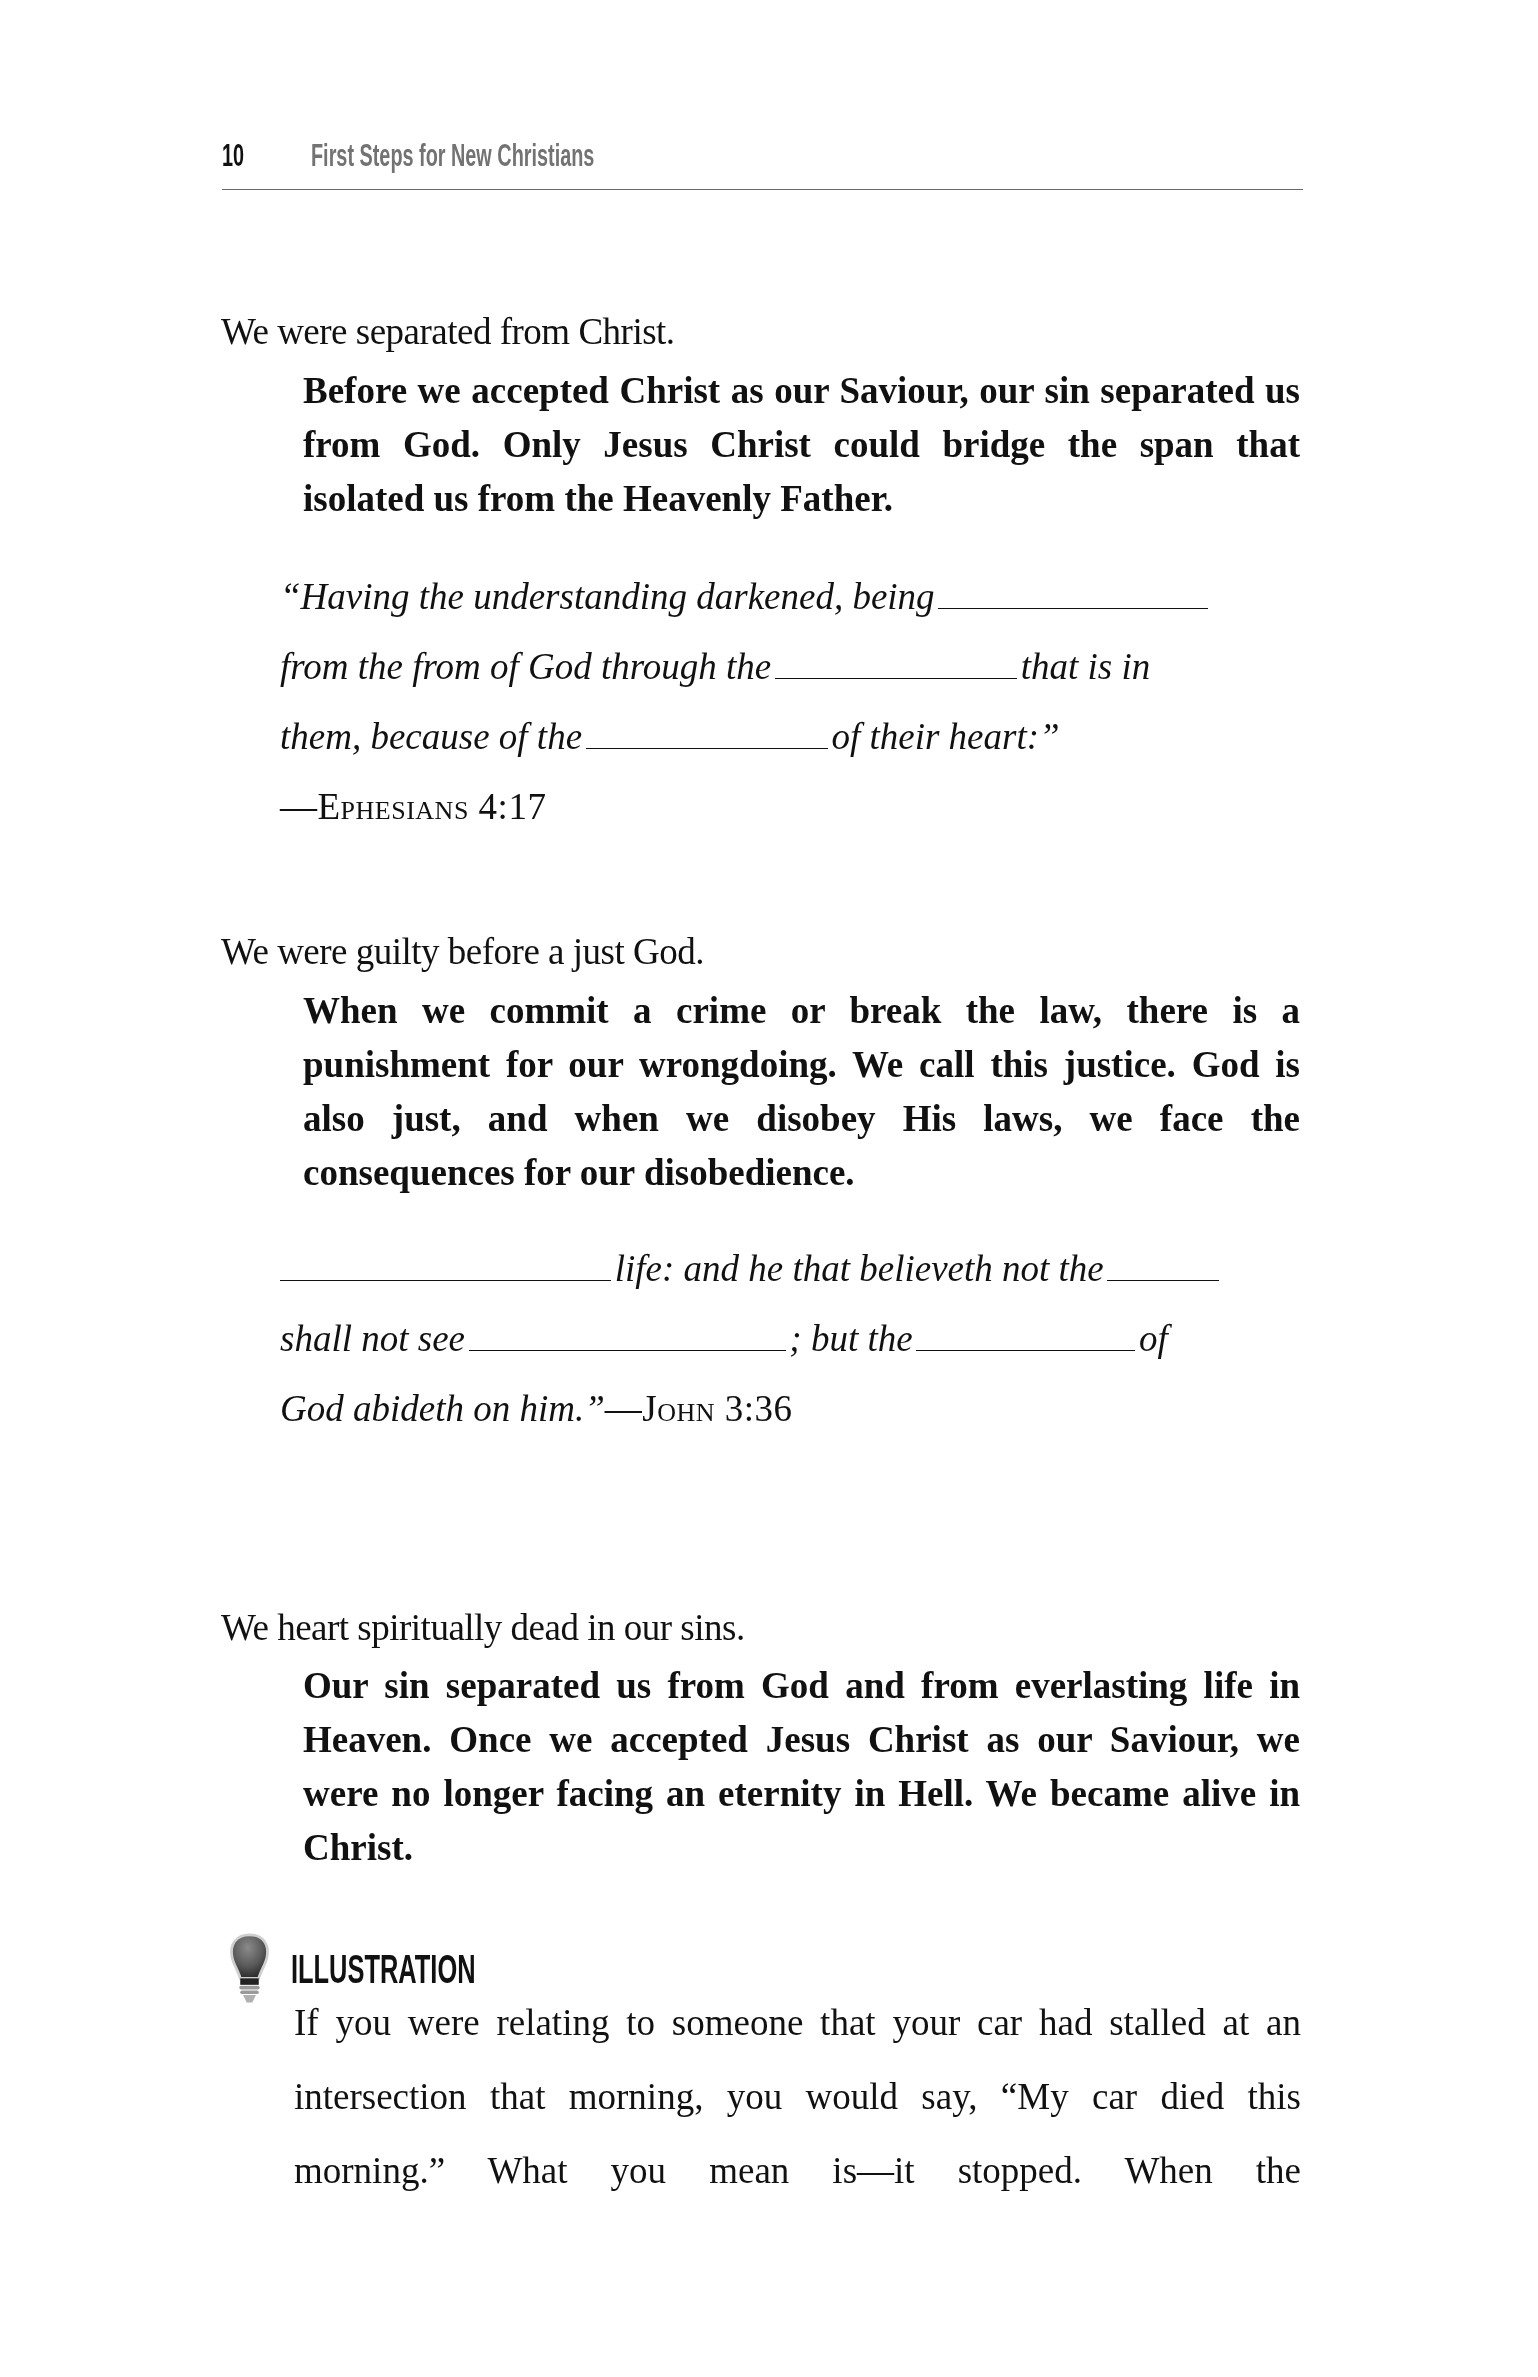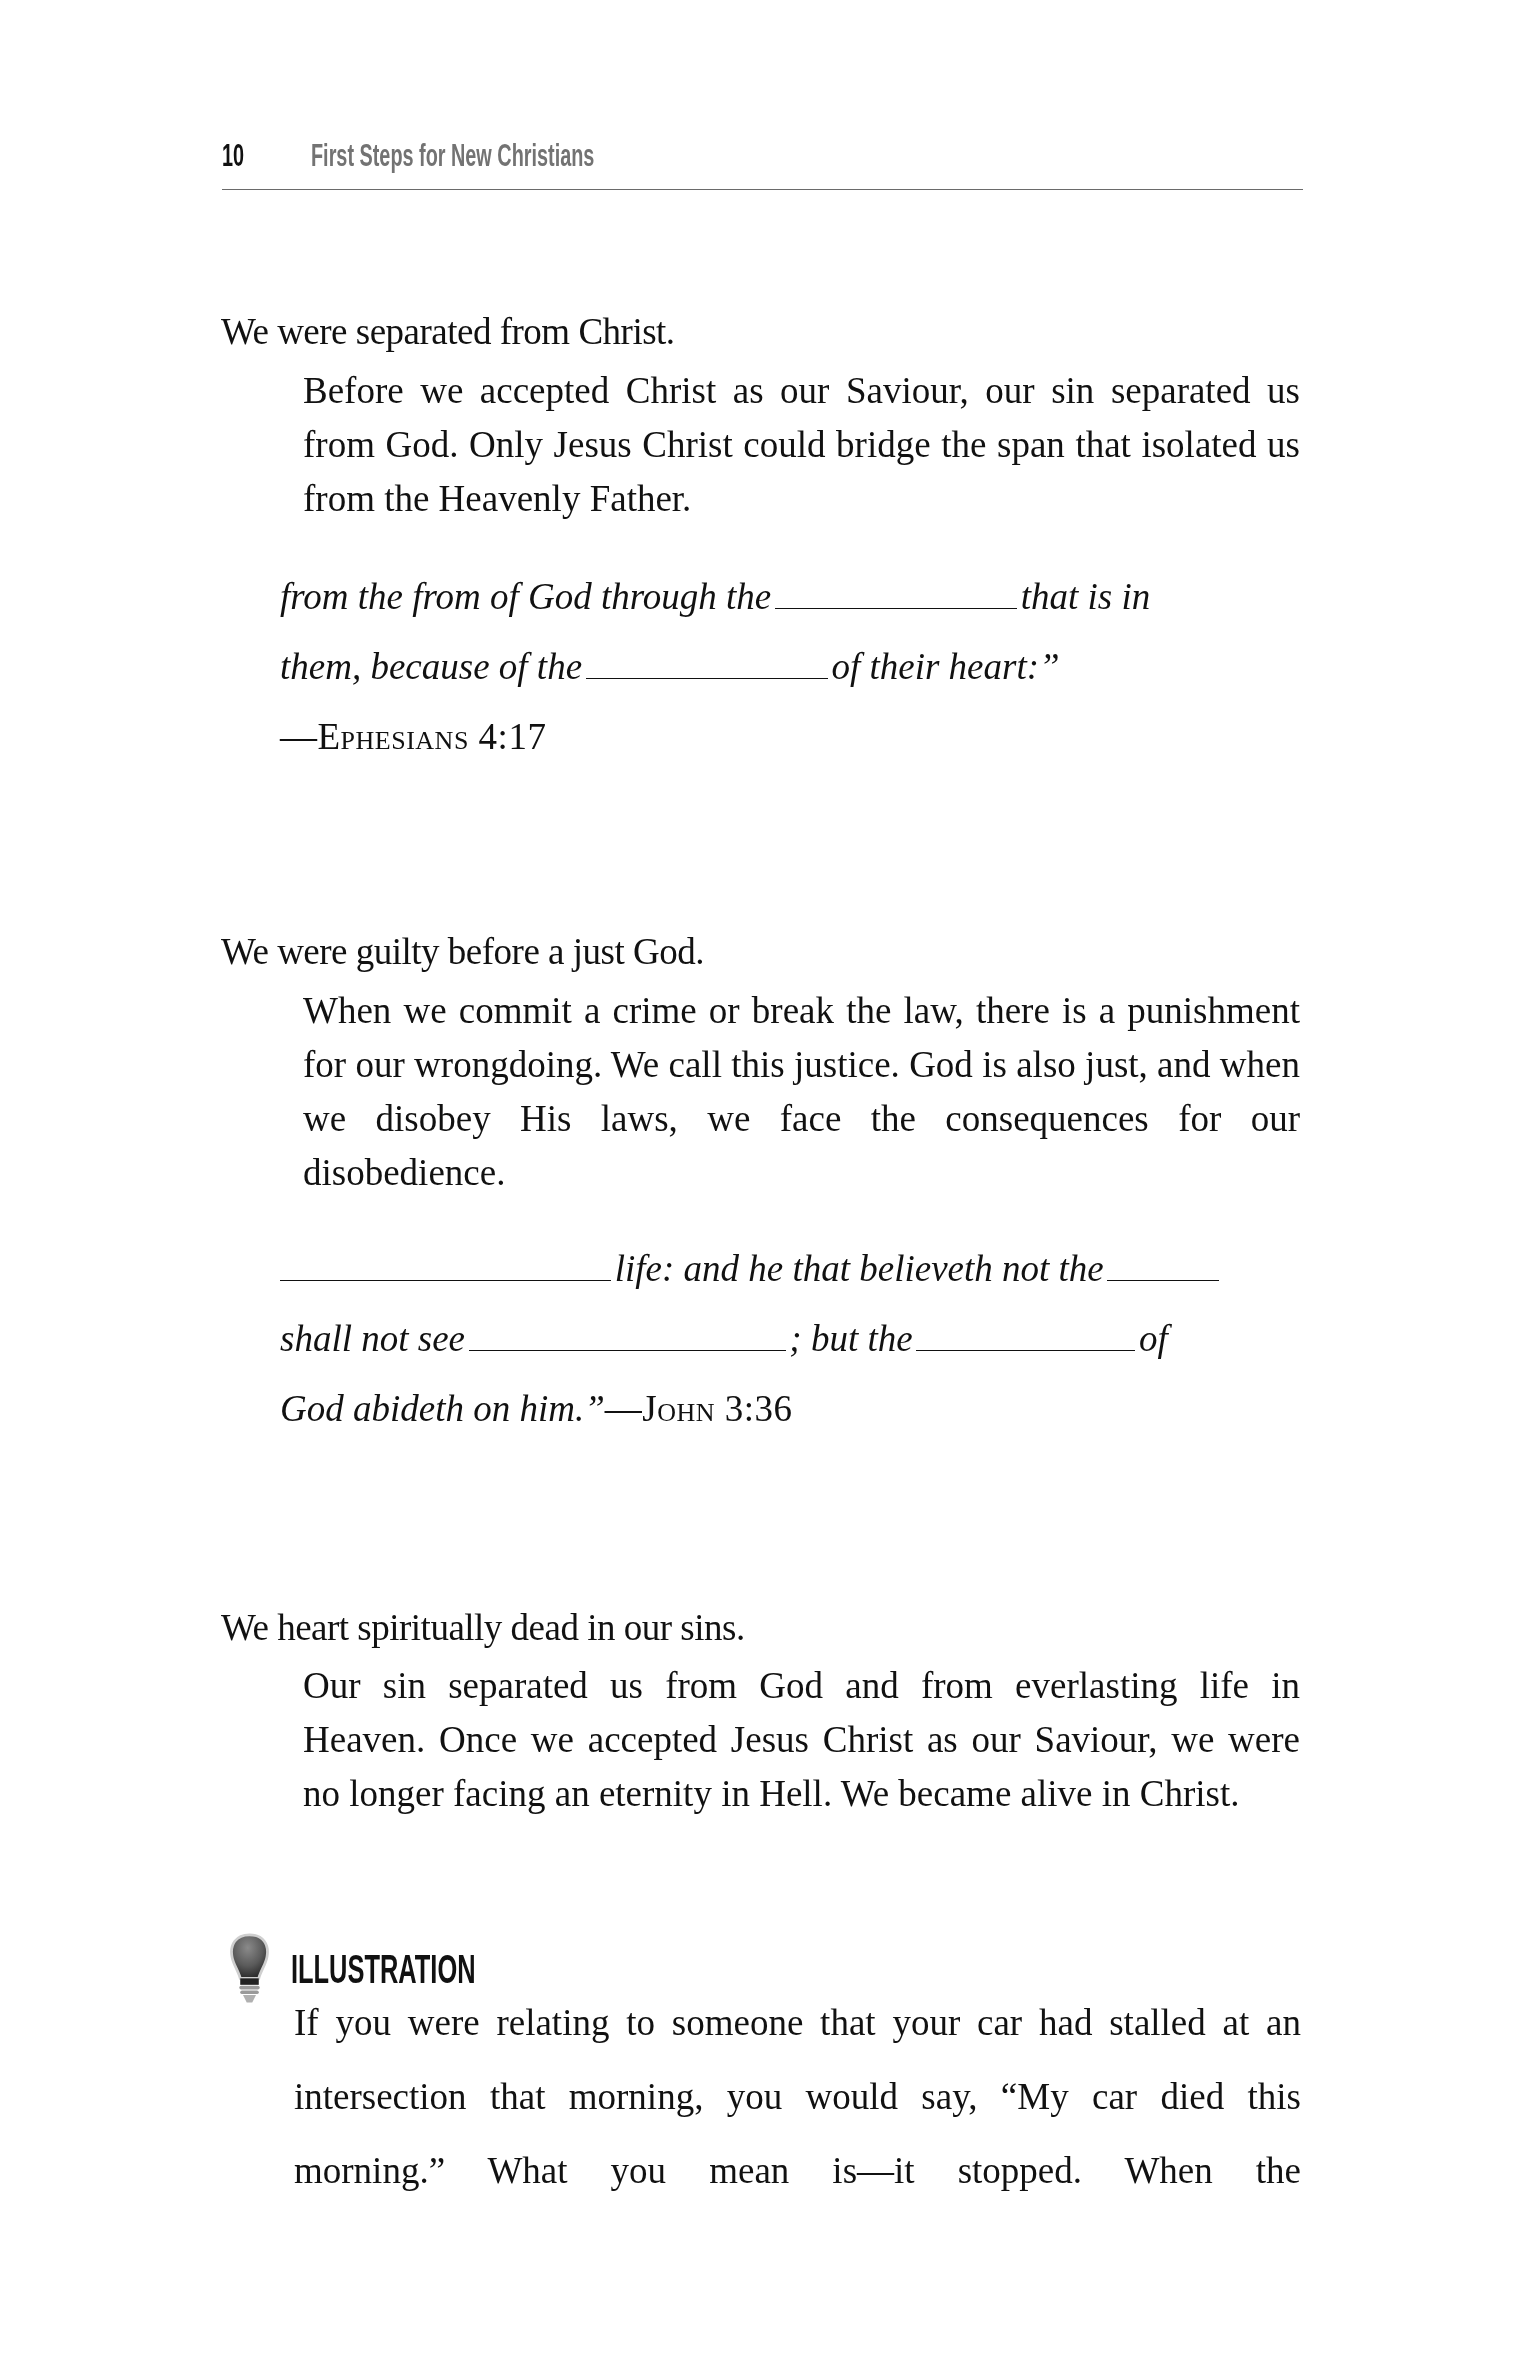--- a/index.html
+++ b/index.html
@@ -5,21 +5,21 @@
   html, body { margin: 0; padding: 0; background: #ffffff; }
   body { width: 1538px; height: 2377px; position: relative; overflow: hidden; color: #111; }
   .abs { position: absolute; }
 
   .running-head { left: 222px; top: 131px; width: 1081px; height: 58px; border-bottom: 1.9px solid #6a6a6a; }
   .page-num { position: absolute; left: 0; top: 5.6px; font-family: "Liberation Sans", sans-serif; font-weight: bold; font-size: 32px; color: #111; transform: scaleX(0.62); transform-origin: left; letter-spacing: 0; }
   .book-title { position: absolute; left: 89px; top: 5.6px; font-family: "Liberation Sans", sans-serif; font-weight: bold; font-size: 32px; color: #737373; transform: scaleX(0.62); transform-origin: left; white-space: nowrap; }
 
   .heading { font-family: "Liberation Serif", serif; font-weight: normal; font-size: 37px; letter-spacing: -0.5px; white-space: nowrap; left: 221px; }
 
-  .body-text { font-family: "Liberation Serif", serif; font-size: 37px; line-height: 54px; left: 303px; width: 997px; text-align: justify; }
+  .body-text { font-family: "Liberation Serif", serif; font-size: 37px; line-height: 54px; left: 303px; width: 997px; text-align: justify; font-weight: bold; }
   .body-text p { margin: 0; }
 
   .verse { font-family: "Liberation Serif", serif; font-style: italic; font-size: 37px; left: 280px; width: 1025px; }
   .verse-line { height: 70px; line-height: 47px; white-space: nowrap; }
   .blank { display: inline-block; border-bottom: 1.9px solid #111; height: 32px; vertical-align: baseline; margin: 0 3.7px; }
   .ref { font-style: normal; font-variant: small-caps; letter-spacing: 0.5px; }
 
   .illus-title { left: 291px; font-family: "Liberation Sans", sans-serif; font-weight: bold; font-size: 41px; transform: scaleX(0.62); transform-origin: left; white-space: nowrap; color: #111; }
   .illus-body { left: 294px; width: 1007px; font-family: "Liberation Serif", serif; font-size: 37px; line-height: 74px; text-align: justify; text-align-last: justify; }
 </style>
@@ -30,20 +30,23 @@
   <span class="page-num">10</span>
   <span class="book-title">First Steps for New Christians</span>
 </div>
 
 <div class="abs heading" style="top:310px;">We were separated from Christ.</div>
 <div class="abs body-text" style="top:364px;">
   <p>Before we accepted Christ as our Saviour, our sin separated us from God. Only Jesus Christ could bridge the span that isolated us from the Heavenly Father.</p>
 </div>
 
 <div class="abs verse" style="top:573px;">
+  <div class="verse-line">
+    <span>“Having the understanding darkened, being</span><span class="blank" style="width:270px"></span>
+  </div>
   <div class="verse-line">
     <span>from the from of God through the</span><span class="blank" style="width:242px"></span><span>that is in</span>
   </div>
   <div class="verse-line">
     <span>them, because of the</span><span class="blank" style="width:242px"></span><span>of their heart:”</span>
   </div>
   <div class="verse-line ref">—Ephesians 4:17</div>
 </div>
 
 <div class="abs heading" style="top:930px;">We were guilty before a just God.</div>

